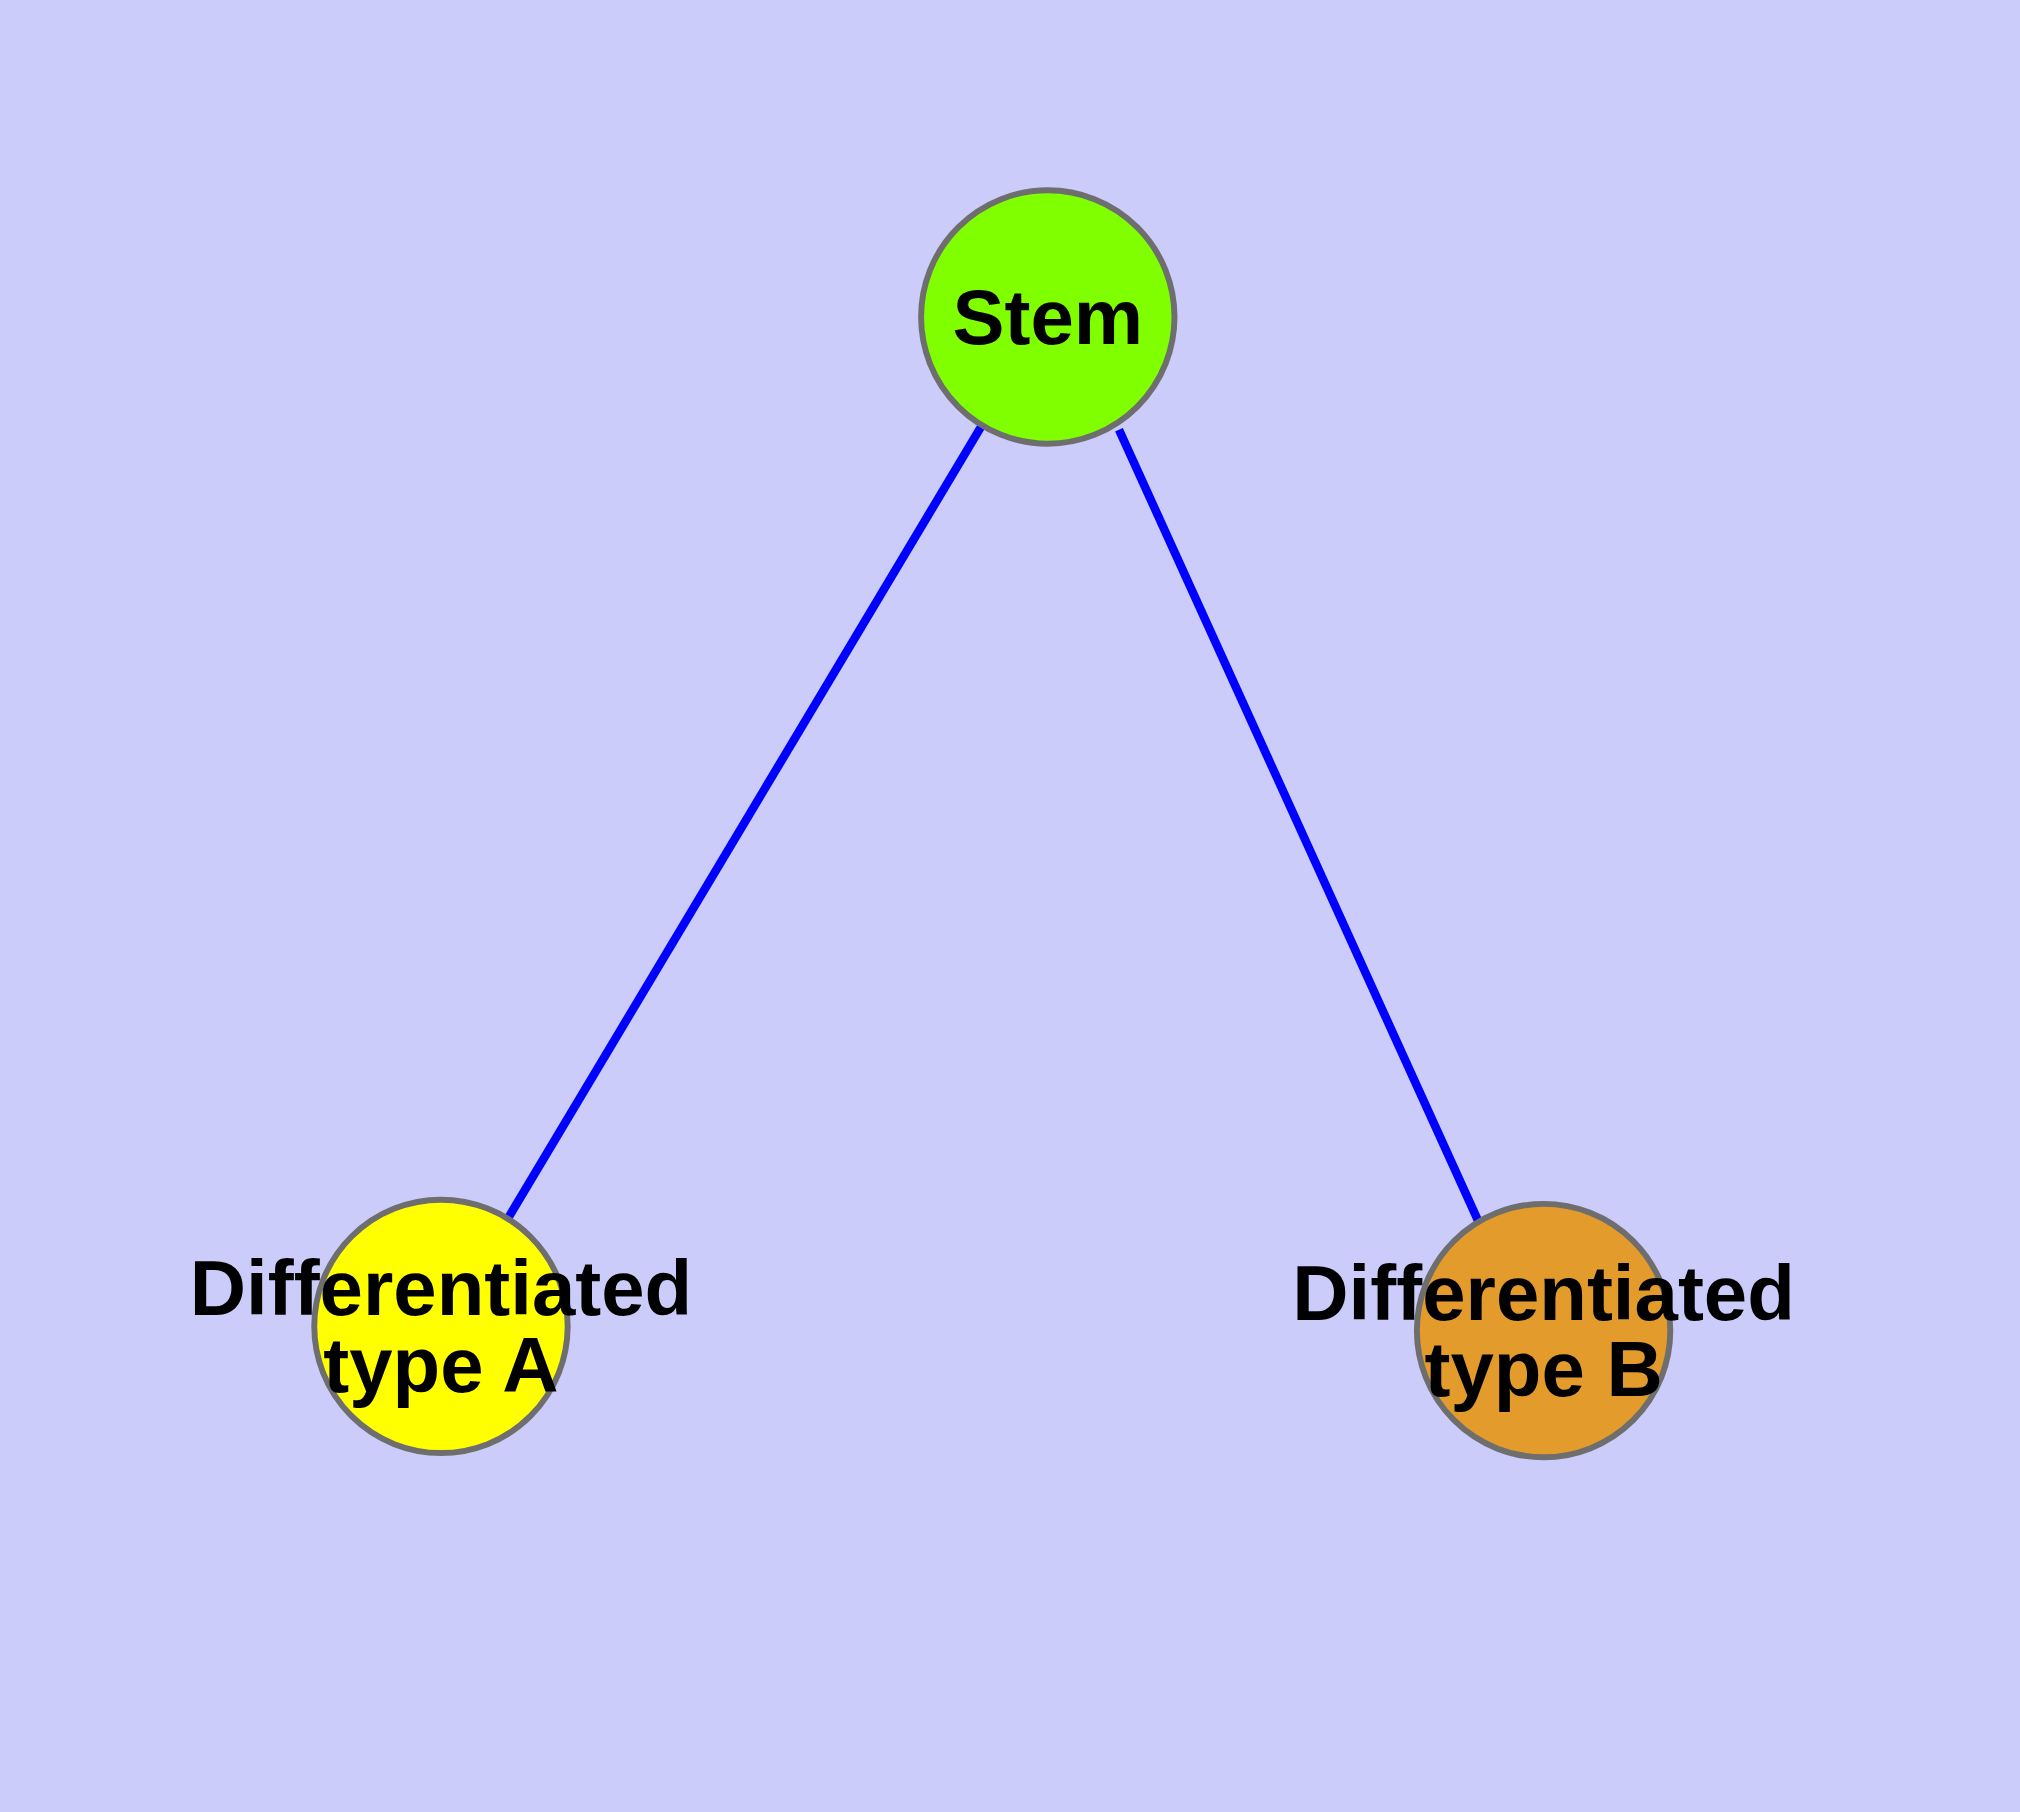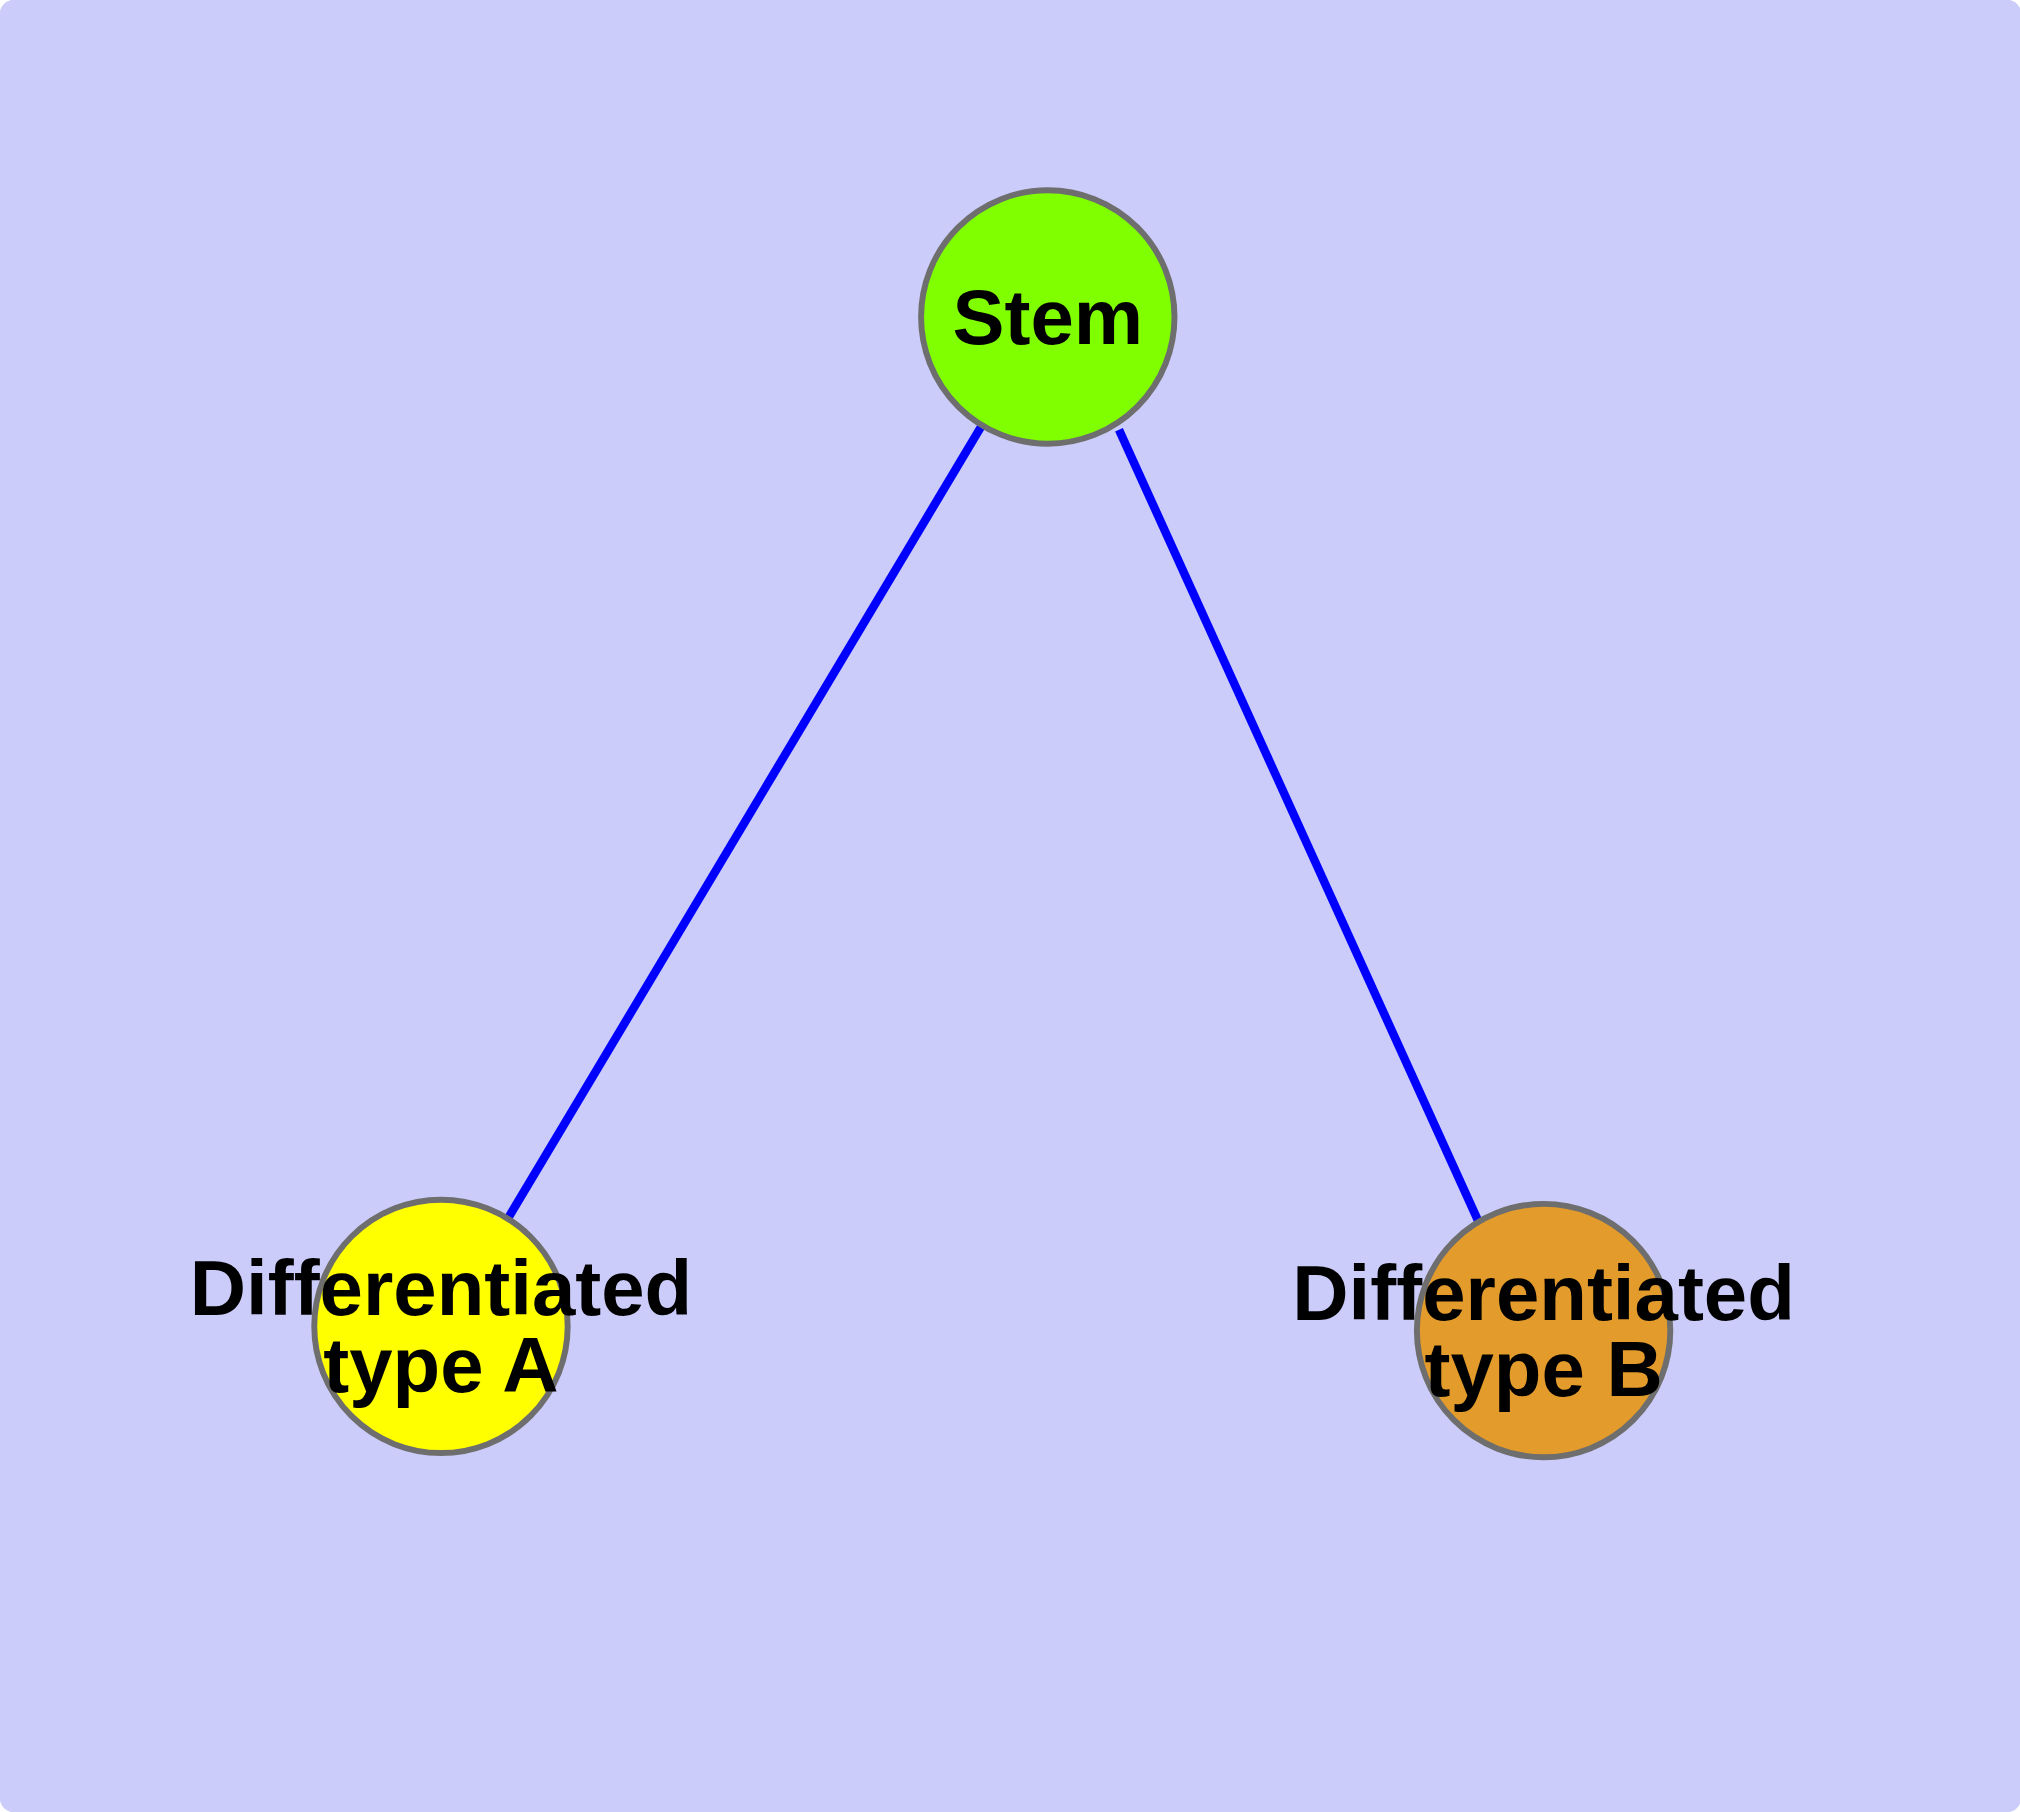--- a/index.html
+++ b/index.html
@@ -7,21 +7,20 @@
     margin: 0;
     padding: 0;
     background: #ffffff;
   }
   #canvas {
     position: relative;
     width: 2021px;
     height: 1812px;
     overflow: hidden;
     font-family: "Liberation Sans", "DejaVu Sans", sans-serif;
-    border-radius: 14px;
   }
   #graph-svg {
     position: absolute;
     top: 0;
     left: 0;
     width: 2021px;
     height: 1812px;
     display: block;
   }
   .node-label {

